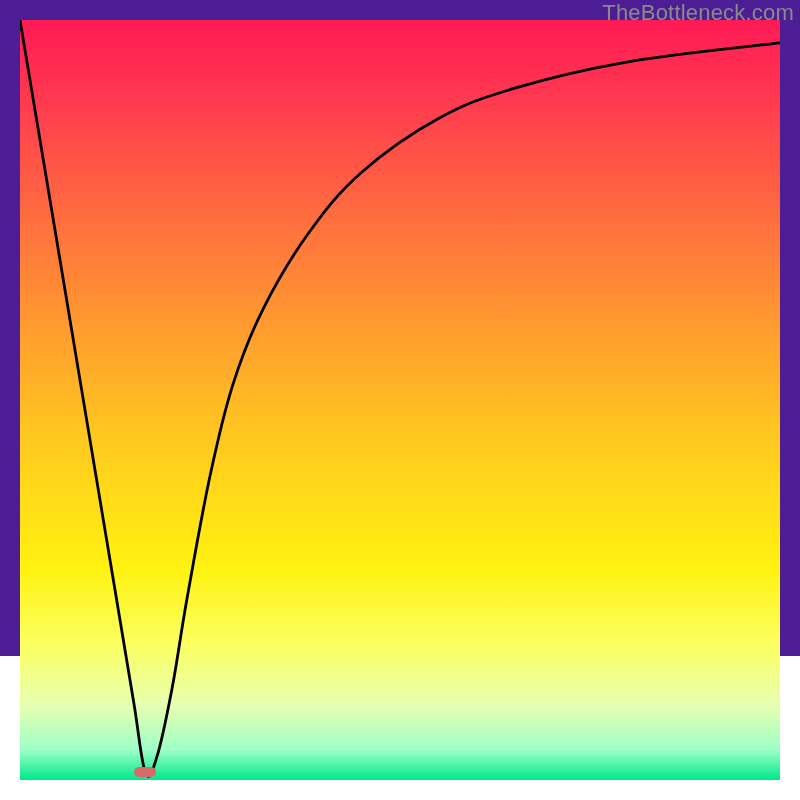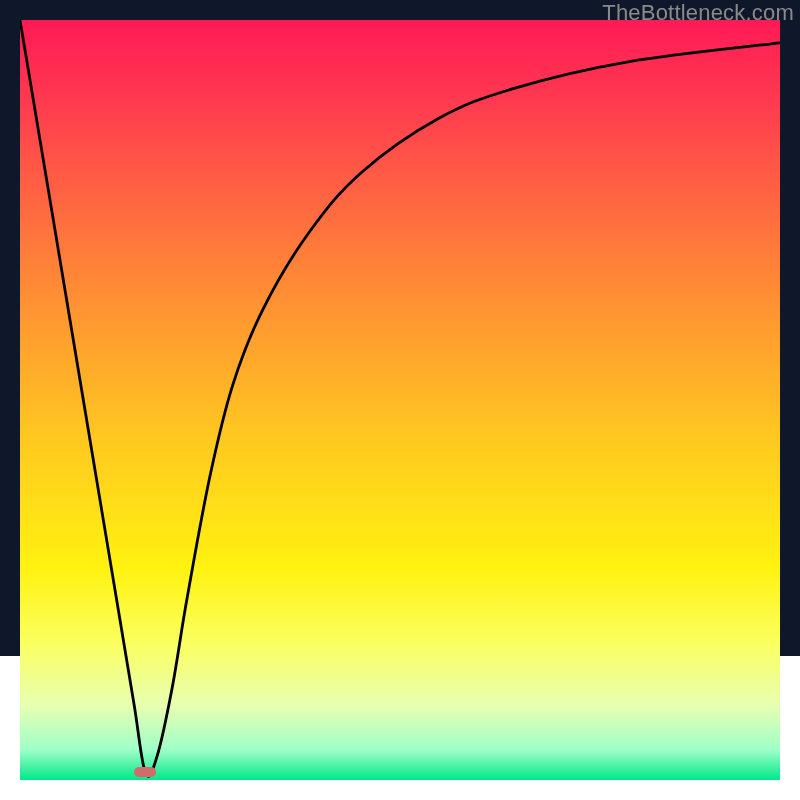--- a/index.html
+++ b/index.html
@@ -8,21 +8,21 @@
     width: 800px;
     height: 800px;
     overflow: hidden;
     background: #fff;
     font-family: Arial, Helvetica, sans-serif;
   }
   .frame {
     position: relative;
     width: 800px;
     height: 656px;
-    background: #0f172a;
+    background: #4c1d95;
   }
   .plot-area {
     position: absolute;
     left: 20px;
     top: 20px;
     width: 760px;
     height: 760px;
     overflow: hidden;
   }
   .gradient-bg {

